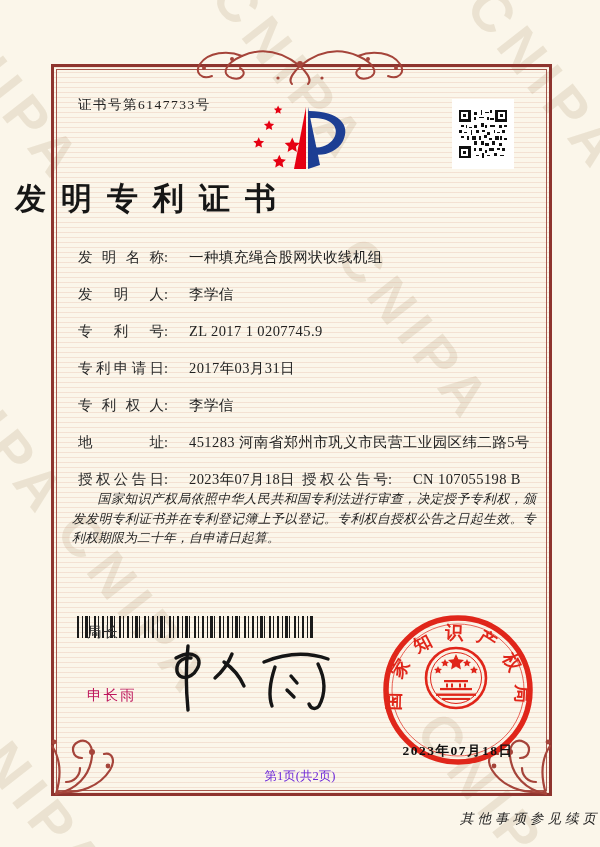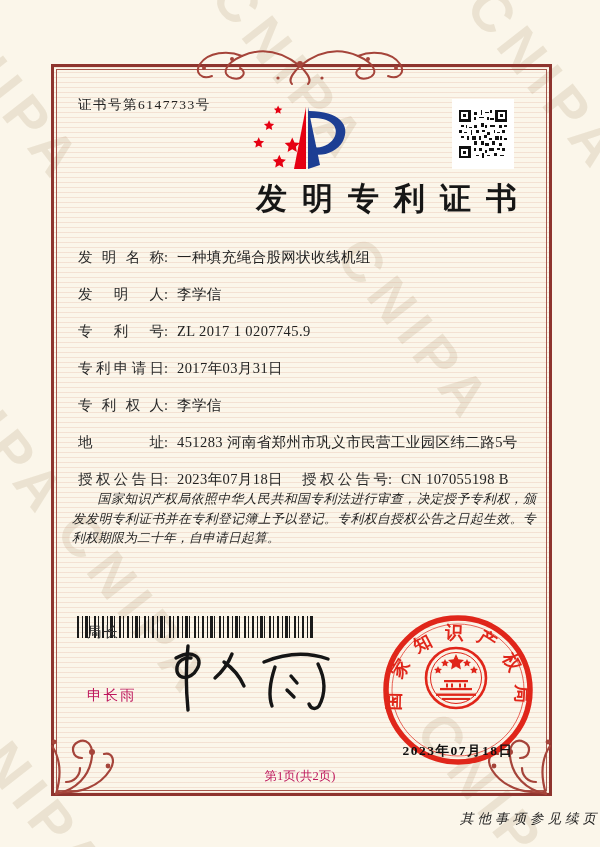--- a/index.html
+++ b/index.html
@@ -28,31 +28,31 @@
       repeating-linear-gradient(0deg,
         rgba(216,150,128,0.22) 0 1px, rgba(255,255,255,0) 1px 5px);
   }
   .frame::before{
     content:"";position:absolute;inset:2px;
     border:1px solid #a6574c;pointer-events:none;
   }
   
   .cert-no{left:78px;top:96px;font-size:13.5px;letter-spacing:1.5px;color:#222;}
   .title{
-    left:0;top:178px;width:532px;text-align:right;
+    left:0;top:178px;width:532px;text-align:left;
     font-size:31px;font-weight:700;letter-spacing:15px;text-indent:15px;color:#161616;
   }
   .qr-box{left:452px;top:99px;width:62px;height:70px;background:#fff;
     display:flex;align-items:center;justify-content:center;}
   
   .fields{left:78px;top:246px;width:460px;font-size:14.5px;}
   .f-row{height:23px;line-height:23px;margin-bottom:14px;position:relative;white-space:nowrap;}
   .f-label{display:inline-block;width:86px;text-align:justify;text-align-last:justify;color:#2a2a2a;}
   .f-colon{margin-right:9px;}
-  .f-value{letter-spacing:0.4px;color:#222;}
+  .f-value{letter-spacing:0.4px;color:#222;margin-left:12px;}
   .grant-2{position:absolute;left:224px;top:0;}
   
   .paras{left:72px;top:490px;width:464px;font-size:12.8px;line-height:19.5px;
     font-style:italic;letter-spacing:0.2px;color:#1f1f1f;text-align:justify;}
   .paras p{margin:0 0 7px 0;text-indent:2em;font-style:italic;}
   
   .barcode{left:77px;top:616px;width:237px;height:22px;
     background:repeating-linear-gradient(90deg,
       #1a1a1a 0 2px,transparent 2px 5px,
       #1a1a1a 5px 6px,transparent 6px 8px,
@@ -62,21 +62,21 @@
       #1a1a1a 21px 22px,transparent 22px 25px);}
   
   .director-title{left:87px;top:623px;font-family:"Liberation Sans","DejaVu Sans",sans-serif;
     font-size:14.5px;letter-spacing:2px;color:#333;}
   .director-name{left:87px;top:686px;font-family:"Liberation Sans","DejaVu Sans",sans-serif;
     font-size:14.5px;letter-spacing:2px;color:#be185d;}
   .sig{left:148px;top:638px;}
   
   .seal{left:380px;top:612px;width:156px;height:156px;}
   
-  .page-note{left:0;top:768px;width:600px;text-align:center;font-size:12.5px;color:#be185d;}
+  .page-note{left:0;top:768px;width:600px;text-align:center;font-size:12.5px;color:#6d28d9;}
   .footer-note{left:0;top:802px;width:600px;text-align:right;font-size:13.5px;
     font-style:italic;letter-spacing:4px;color:#1f1f1f;margin-top:8px;}
   .ornament{left:50%;top:44px;transform:translateX(-50%);}
   .flourish{pointer-events:none;}
 </style>
 </head>
 <body>
 
 <div>
 

